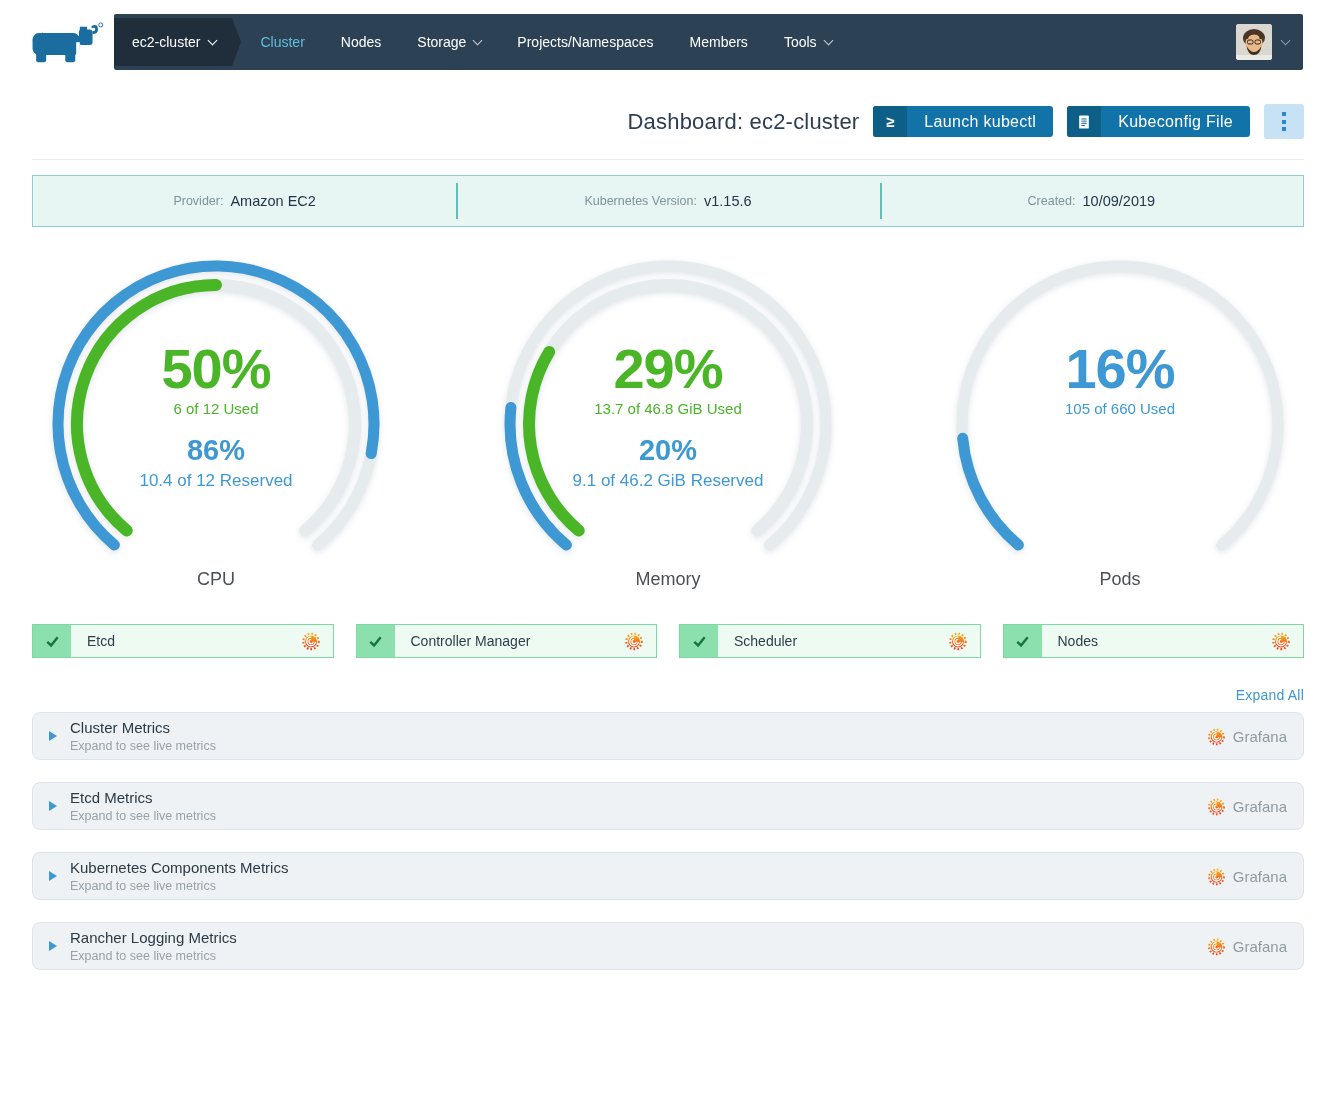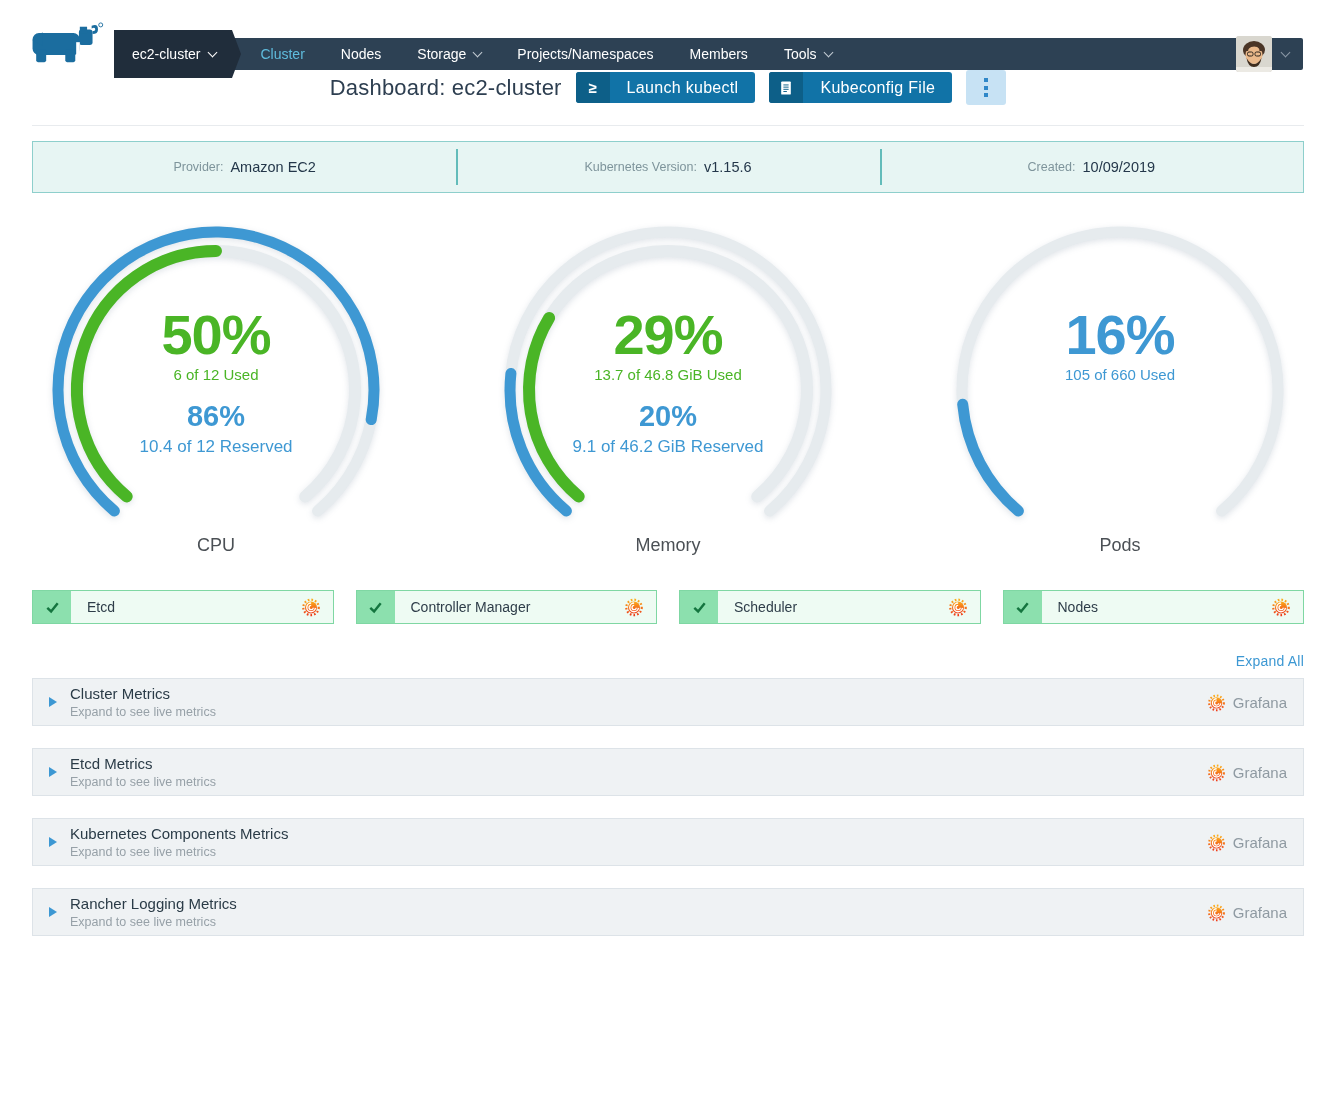--- a/index.html
+++ b/index.html
@@ -13,35 +13,35 @@
   }
   *{box-sizing:border-box;margin:0;padding:0}
   body{
     width:1339px;height:1111px;background:#fff;
     font-family:"Liberation Sans","DejaVu Sans",sans-serif;
     color:#2b3b47;overflow:hidden;
   }
   
   .topbar{display:flex;align-items:flex-end;padding:16px 36px 0 28px;height:70px}
   .logo{width:80px;height:52px;margin-right:6px;flex:none}
-  .navbar{flex:1;height:32px;background:var(--nav-bg);border-radius:2px;display:flex;align-items:center;color:#fff}
+  .navbar{flex:1;height:56px;background:var(--nav-bg);border-radius:2px;display:flex;align-items:center;color:#fff}
   .cluster-seg{position:relative;height:48px;display:flex;align-items:center;background:var(--nav-dark);padding:0 16px 0 18px;cursor:pointer}
   .cluster-seg::after{content:"";position:absolute;right:-9px;top:0;border-top:24px solid transparent;border-bottom:24px solid transparent;border-left:9px solid var(--nav-dark);z-index:2}
   .cluster-seg .lbl{font-size:14px}
   .chev{display:inline-block;width:7px;height:7px;border-right:1.6px solid currentColor;border-bottom:1.6px solid currentColor;transform:rotate(45deg);margin-left:9px;margin-top:-4px}
   .nav-items{display:flex;list-style:none;margin-left:28px;align-items:center}
   .nav-items li{margin-right:36px;font-size:14px;cursor:pointer;display:flex;align-items:center;color:#fff}
   .nav-items li.active{color:var(--nav-active)}
   .nav-items li .chev{color:#c3ccd4;margin-left:8px}
   .nav-right{margin-left:auto;display:flex;align-items:center;padding-right:14px}
   .avatar{width:36px;height:36px;border-radius:3px;overflow:hidden;background:#d9d7cf;cursor:pointer;flex:none}
   .nav-right .chev{color:#8b98a6;margin-left:10px}
   
   .content{padding:0 35px 0 32px}
-  .page-head{display:flex;align-items:center;justify-content:center;}
+  .page-head{display:flex;align-items:center;justify-content:flex-end;margin-top:34px}
   .page-title{font-size:22px;font-weight:400;color:#2d3e50;letter-spacing:.2px}
   .actions{display:flex;align-items:center}
   .btn{display:flex;align-items:center;height:31px;background:var(--button-blue);color:#fff;border:none;border-radius:3px;overflow:hidden;cursor:pointer;font-family:inherit;padding:0;margin-left:14px}
   .btn .ic{width:34px;height:31px;background:var(--button-blue-dark);display:flex;align-items:center;justify-content:center;font-size:15px;font-weight:700;color:#fff}
   .btn .blbl{padding:0 17px;font-size:16px;letter-spacing:.3px}
   .kebab{width:40px;height:35px;margin-left:14px;border:none;border-radius:3px;background:#c7e2f4;display:flex;flex-direction:column;align-items:center;justify-content:center;cursor:pointer}
   .kebab i{width:4px;height:4px;background:#2f87c8;margin:1.6px 0;display:block}
   .divider{border-top:1px solid #e8ebee;margin-top:20px}
   
   .infobar{margin-top:15px;height:52px;background:var(--info-bg);border:1px solid var(--info-border);display:flex}
@@ -63,21 +63,21 @@
   .cards{display:flex;margin-top:34px}
   .card{flex:1;height:34px;background:var(--status-green-bg);border:1px solid var(--status-green-border);display:flex;align-items:center;margin-right:22px;overflow:hidden}
   .card:last-child{margin-right:0}
   .card .checkbox{width:38px;height:100%;background:var(--check-bg);display:flex;align-items:center;justify-content:center;flex:none}
   .card .clbl{margin-left:16px;font-size:14px;color:#2e3d49;flex:1}
   .card .gicon{margin-right:12px;cursor:pointer;display:flex}
   
   .expand-all{margin-top:29px;text-align:right;font-size:14px}
   .expand-all a{color:var(--link);text-decoration:none;cursor:pointer;letter-spacing:.2px}
   .sections{margin-top:9px}
-  .sec{background:var(--row-bg);border:1px solid var(--row-border);border-radius:0;min-height:48px;display:flex;align-items:center;padding:6px 16px;margin-bottom:22px;cursor:pointer}
+  .sec{background:var(--row-bg);border:1px solid var(--row-border);border-radius:8px;min-height:48px;display:flex;align-items:center;padding:6px 16px;margin-bottom:22px;cursor:pointer}
   .sec .tri{width:0;height:0;border-top:5.5px solid transparent;border-bottom:5.5px solid transparent;border-left:8px solid var(--link);margin-right:13px;flex:none}
   .sec .stext{flex:1}
   .sec .stitle{font-size:15px;color:#2a3b47}
   .sec .ssub{font-size:12.5px;color:#97a1a8;margin-top:3px}
   .sec .glink{display:flex;align-items:center;color:#8f9aa2;font-size:15px;text-decoration:none}
   .sec .glink svg{margin-right:7px}
   .hiddefs{position:absolute;width:0;height:0}
 </style>
 </head>
 <body>

